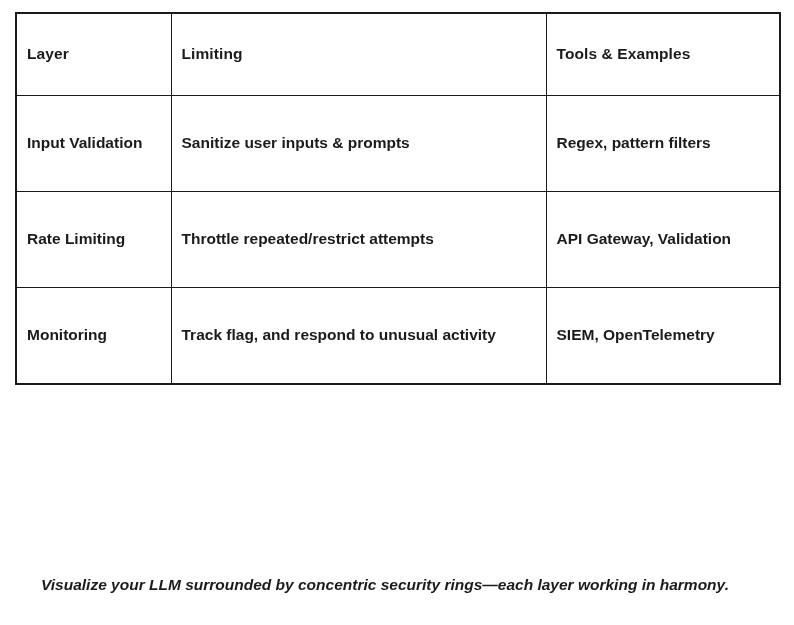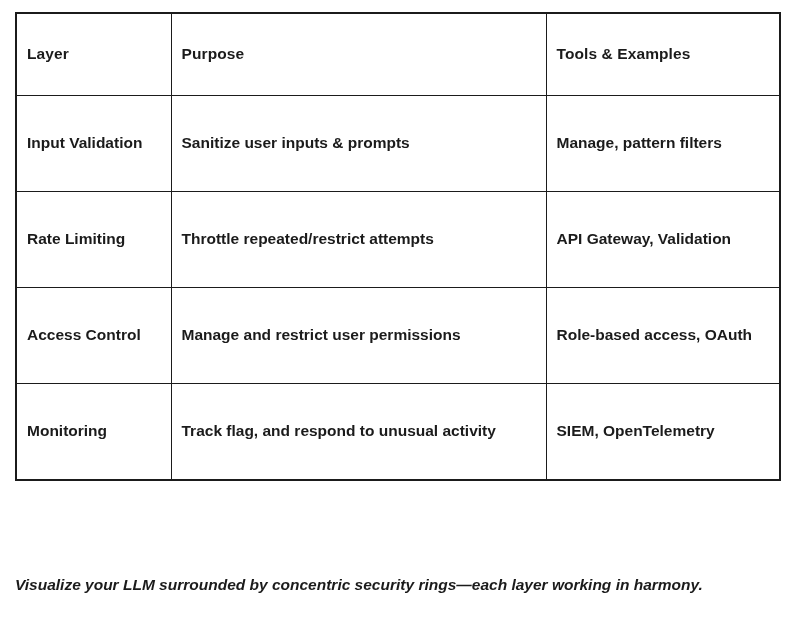--- a/index.html
+++ b/index.html
@@ -68,56 +68,52 @@
   .caption {
     position: absolute;
     left: 15px;
     top: 572px;
     width: 740px;
     font-style: italic;
     font-weight: bold;
     font-size: 15.5px;
     line-height: 1.62;
     color: #1b1b1b;
+    text-align: center;
   }
 </style>
 </head>
 <body>
 
 <div class="page">
 
   <div class="table-wrap">
     <table class="layers">
       <colgroup>
         <col class="c-layer">
         <col class="c-purpose">
         <col class="c-tools">
       </colgroup>
       <thead>
         <tr>
           <th>Layer</th>
-          <th>Purpose</th>
+          <th>Limiting</th>
           <th>Tools &amp; Examples</th>
         </tr>
       </thead>
       <tbody>
         <tr>
           <td class="cell-layer">Input Validation</td>
           <td>Sanitize user inputs &amp; prompts</td>
-          <td>Manage, pattern filters</td>
+          <td>Regex, pattern filters</td>
         </tr>
         <tr>
           <td class="cell-layer">Rate Limiting</td>
           <td>Throttle repeated/restrict attempts</td>
           <td>API Gateway, Validation</td>
-        </tr>
-        <tr>
-          <td class="cell-layer">Access Control</td>
-          <td>Manage and restrict user permissions</td>
-          <td>Role-based access, OAuth</td>
         </tr>
         <tr>
           <td class="cell-layer">Monitoring</td>
           <td>Track flag, and respond to unusual activity</td>
           <td>SIEM, OpenTelemetry</td>
         </tr>
       </tbody>
     </table>
   </div>
 

